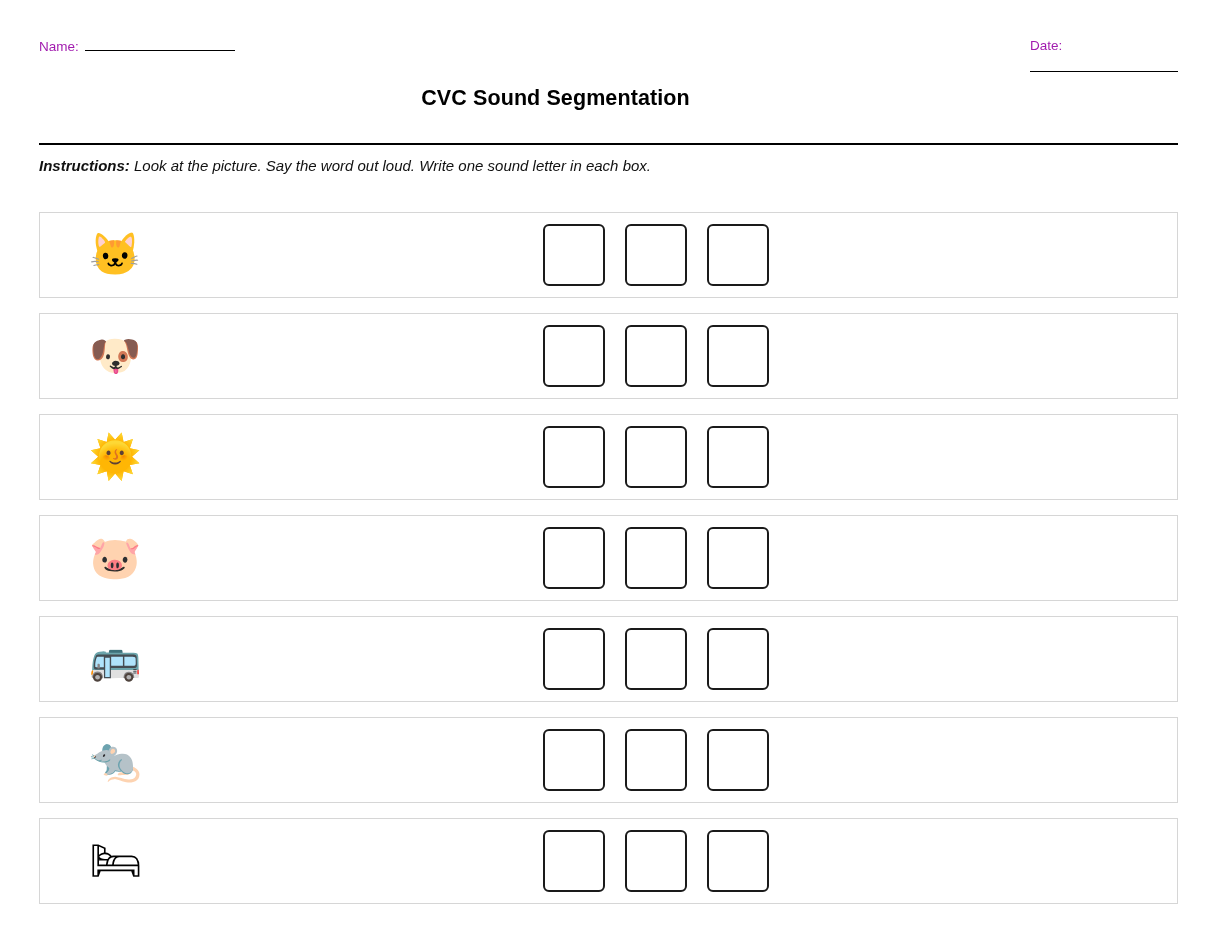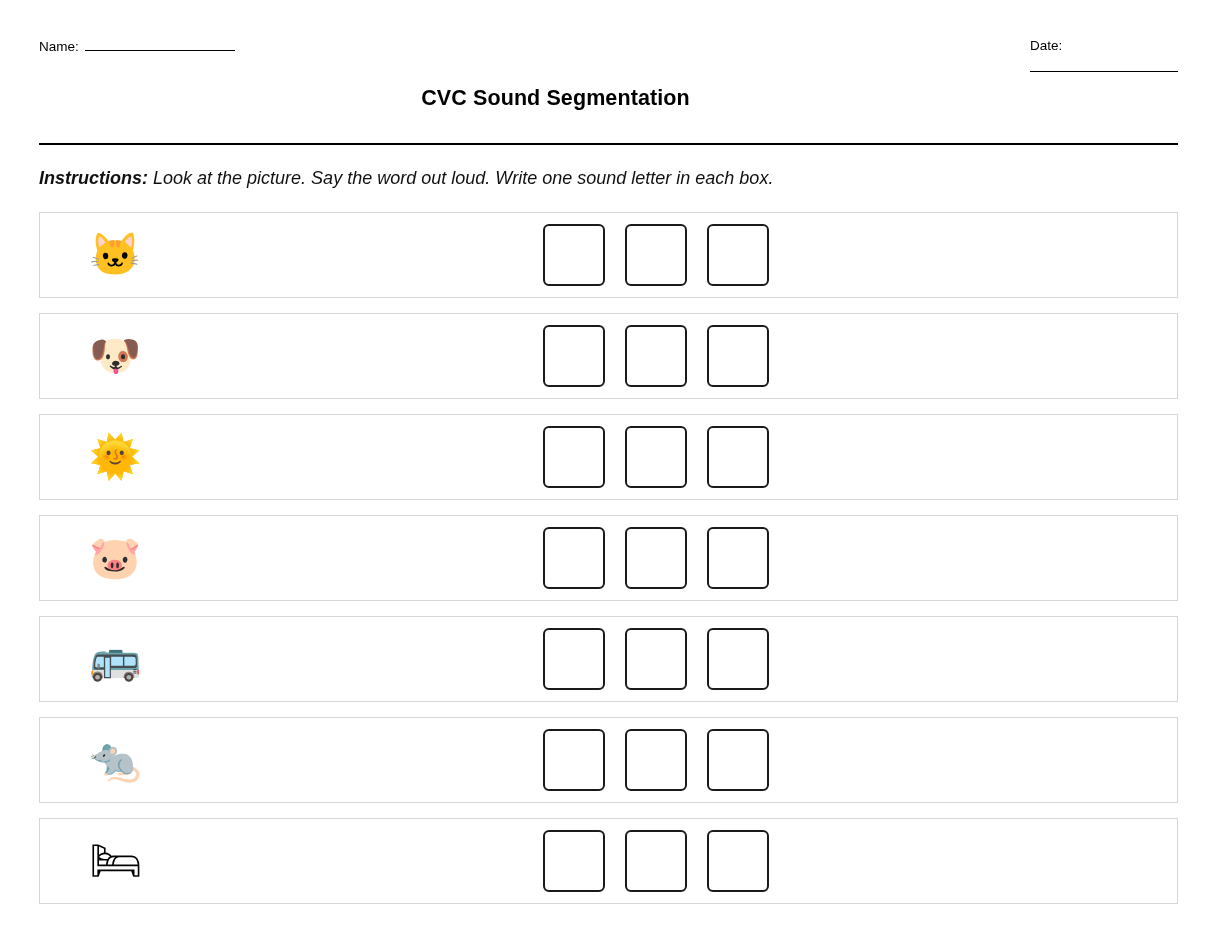--- a/index.html
+++ b/index.html
@@ -44,21 +44,21 @@
     position: absolute;
     right: 0;
     top: 0;
     display: flex;
     align-items: baseline;
     gap: 6px;
     flex-direction: column;
   }
   .meta-label {
     font-size: 13.5px;
-    color: #000000;
+    color: #a21caf;
     white-space: nowrap;
   }
   .meta-line {
     display: inline-block;
     width: 150px;
     border-bottom: 1.3px solid #000;
     height: 12px;
   }
   .meta-line.date-line {
     width: 148px;
@@ -82,23 +82,23 @@
     top: 143px;
     left: 39px;
     width: 1139px;
     height: 0;
     border-top: 2.2px solid #000;
   }
 
   
   .instructions {
     position: absolute;
-    top: 168px;
-    left: 39px;
-    font-size: 18px;
+    top: 157px;
+    left: 39px;
+    font-size: 15px;
     font-style: italic;
     color: #111;
   }
   .instructions .lead {
     font-weight: bold;
     font-style: italic;
   }
 
   
   .rows {

